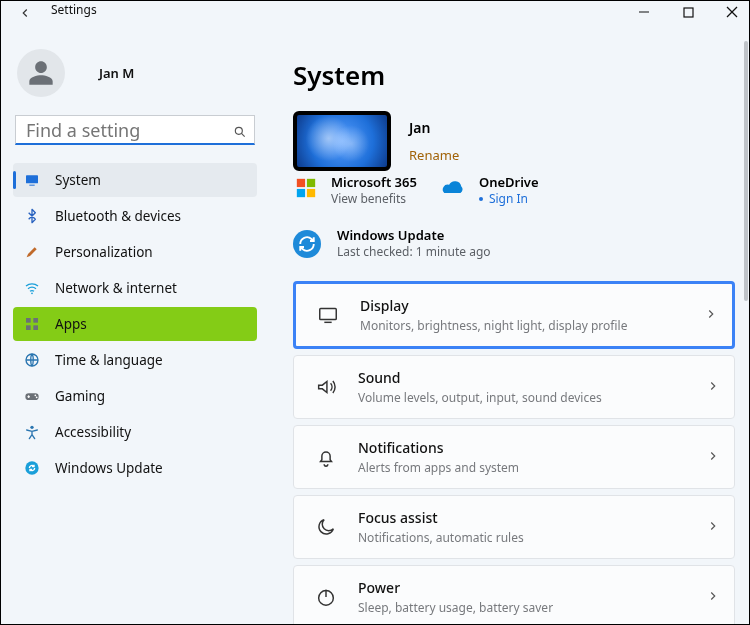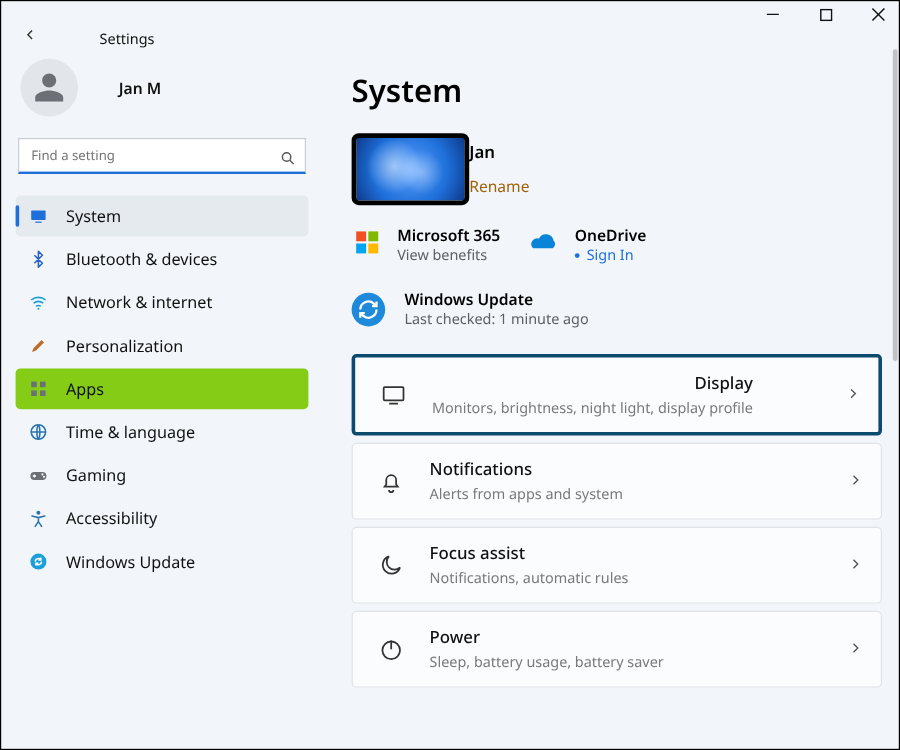--- a/index.html
+++ b/index.html
@@ -1,56 +1,56 @@
 <!DOCTYPE html>
 <html><head>
 <meta charset="utf-8">
 <style>
   * { box-sizing: border-box; margin: 0; padding: 0; font-family: "Segoe UI", system-ui, sans-serif; }
   body { width: 750px; height: 625px; background: #f2f6fa; overflow: hidden; border: 1px solid #000; position: relative; }
-  .titlebar { display: flex; align-items: flex-end; height: 40px; padding-left: 12px; gap: 32px; }
+  .titlebar { display: flex; align-items: flex-start; height: 40px; padding-left: 12px; }
   .back-btn { width: 24px; height: 24px; display: flex; align-items: center; justify-content: center; cursor: pointer; }
   .app-title { font-size: 12px; margin-left: 14px; color: #111; }
   .win-controls { position: absolute; top: 2px; right: 8px; display: flex; gap: 26px; }
   .win-ctrl { width: 18px; height: 18px; display: flex; align-items: center; justify-content: center; cursor: pointer; font-size: 14px; }
   .layout { display: flex; height: calc(100% - 40px); }
   .sidebar { width: 268px; padding: 6px 12px 12px 12px; }
   .profile { display: flex; align-items: center; gap: 14px; margin: 2px 6px 18px 4px; }
   .avatar { width: 48px; height: 48px; border-radius: 50%; background: #e2e6ea; display: flex; align-items: center; justify-content: center; }
   .avatar svg { width: 28px; height: 28px; fill: #6b7076; }
   .profile-name { font-weight: 600; font-size: 13px; color: #111; margin-left: 20px; }
   .search-wrap { margin: 6px 2px 18px 2px; }
-  .search { width: 100%; height: 30px; border: 1px solid #c9cdd2; border-bottom: 2px solid #1e6fd9; background: #fff; font-size: 11px; padding: 0 30px 0 10px; outline: none; }
+  .search { width: 100%; height: 30px; border: 1px solid #c9cdd2; border-bottom: 2px solid #1e6fd9; background: #fff; font-size: 18px; padding: 0 30px 0 10px; outline: none; }
   .search-wrap { position: relative; }
   .search-ico { position: absolute; right: 8px; top: 7px; }
   .nav { display: flex; flex-direction: column; gap: 2px; }
   .nav-item { display: flex; align-items: center; height: 34px; border-radius: 4px; padding: 0 8px 0 10px; cursor: pointer; position: relative; font-size: 13.5px; color: #111; }
   .nav-item.selected { background: #e5eaef; }
   .nav-item.hover { background: #84cc16; }
   .nav-item.selected::before { content: ""; position: absolute; left: 0; top: 8px; bottom: 8px; width: 3px; background: #1e6fd9; border-radius: 2px; }
   .nav-ico { width: 18px; height: 18px; margin-right: 14px; display: flex; align-items: center; justify-content: center; }
   .main { flex: 1; padding: 16px 8px 0 24px; overflow-y: auto; position: relative; }
   .main-title { font-size: 26px; font-weight: 600; margin-bottom: 18px; }
-  .pc-card-row { display: flex; align-items: center; margin-bottom: 18px; }
+  .pc-card-row { display: flex; align-items: center; gap: 18px; margin-bottom: 4px; }
   .pc-thumb { width: 98px; height: 60px; border-radius: 6px; border: 4px solid #000; background: radial-gradient(circle at 50% 50%, #5aa0ff 0%, #1e6fd9 60%, #0d3a8a 100%); position: relative; overflow: hidden; }
   .pc-thumb::after { content:""; position:absolute; inset:0; background: radial-gradient(circle at 35% 45%, rgba(255,255,255,0.5) 0, transparent 35%), radial-gradient(circle at 60% 55%, rgba(255,255,255,0.35) 0, transparent 30%); }
   .pc-info .pc-name { font-size: 14px; font-weight: 600; margin-bottom: 6px; }
   .pc-info .rename { color: #a16207; font-size: 13px; cursor: pointer; }
   .status-row { display: flex; gap: 24px; margin-bottom: 22px; }
   .status-item { display: flex; gap: 12px; }
   .status-ico { width: 26px; height: 26px; display:flex; align-items:center; justify-content:center; }
   .status-title { font-size: 13px; font-weight: 600; line-height: 1.2; }
   .status-sub { font-size: 12px; color: #5c6066; line-height: 1.3; }
   .status-sub.link { color: #1e6fd9; position: relative; padding-left: 10px; }
   .status-sub.link::before { content:""; position:absolute; left:0; top:6px; width:4px; height:4px; border-radius:50%; background:#1e6fd9; }
   .wu-row { display:flex; gap:16px; margin: 18px 0 22px 0; align-items:center; }
   .wu-ico { width: 28px; height: 28px; border-radius:50%; background:#1e8ad9; display:flex; align-items:center; justify-content:center; }
   .cards { display:flex; flex-direction:column; gap: 6px; padding-right: 6px; }
   .card { border: 1px solid #e0e3e7; background:#fbfcfd; border-radius:4px; display:flex; align-items:center; padding: 12px 14px; cursor:pointer; }
-  .card.highlight { border: 3px solid #0c4a6e; text-align: right; }
+  .card.highlight { border: 3px solid #3b82f6; }
   .card-ico { width: 36px; display:flex; justify-content:center; margin-right: 14px; }
   .card-title { font-size: 14px; font-weight: 500; color:#111; }
   .card-sub { font-size: 12px; color: #77797d; margin-top: 2px; }
   .card-chevron { margin-left:auto; }
   .scrollbar { position:absolute; right:1px; top:40px; width:6px; height:calc(100% - 42px); background: transparent; }
   .scroll-thumb { position:absolute; top:0; width:4px; right:0; height:260px; background:#bfc3c8; border-radius:3px; }
 </style>
 </head>
 <body>
 
@@ -114,33 +114,33 @@
           <span class="nav-ico">
             <svg width="16" height="16" viewBox="0 0 24 24">
               <path d="M7 7l10 10-5 5V2l5 5L7 17" stroke="#2a63c0" fill="none" stroke-width="2" stroke-linejoin="round"></path>
             </svg>
           </span>
           <span>Bluetooth &amp; devices</span>
         </div>
         <div class="nav-item">
           <span class="nav-ico">
             <svg width="16" height="16" viewBox="0 0 24 24">
+              <path d="M4 20l5-2 10-10-3-3L6 15l-2 5z" fill="#c06a2a"></path>
+            </svg>
+          </span>
+          <span>Personalization</span>
+        </div>
+        <div class="nav-item">
+          <span class="nav-ico">
+            <svg width="16" height="16" viewBox="0 0 24 24">
               <path d="M3 9a14 14 0 0118 0M6 13a10 10 0 0112 0M9 17a5 5 0 016 0" stroke="#1a9fd9" fill="none" stroke-width="2"></path>
               <circle cx="12" cy="20" r="1.3" fill="#1a9fd9"></circle>
             </svg>
           </span>
           <span>Network &amp; internet</span>
-        </div>
-        <div class="nav-item">
-          <span class="nav-ico">
-            <svg width="16" height="16" viewBox="0 0 24 24">
-              <path d="M4 20l5-2 10-10-3-3L6 15l-2 5z" fill="#c06a2a"></path>
-            </svg>
-          </span>
-          <span>Personalization</span>
         </div>
         <div class="nav-item hover">
           <span class="nav-ico">
             <svg width="16" height="16" viewBox="0 0 24 24">
               <rect x="3" y="3" width="7" height="7" fill="#6b7076"></rect>
               <rect x="14" y="3" width="7" height="7" fill="#6b7076"></rect>
               <rect x="3" y="14" width="7" height="7" fill="#6b7076"></rect>
               <rect x="14" y="14" width="7" height="7" fill="#6b7076"></rect>
             </svg>
           </span>
@@ -252,20 +252,35 @@
             <div class="card-title">Display</div>
             <div class="card-sub">Monitors, brightness, night light, display profile</div>
           </div>
           <div class="card-chevron"><svg width="14" height="14" viewBox="0 0 24 24" fill="none" stroke="#555" stroke-width="2">
               <path d="M9 6l6 6-6 6"></path>
             </svg></div>
         </div>
         <div class="card">
           <div class="card-ico">
             <svg width="22" height="22" viewBox="0 0 24 24">
+              <path d="M4 10v4h4l5 4V6l-5 4H4z" stroke="#333" fill="none" stroke-width="1.6"></path>
+              <path d="M17 8a6 6 0 010 8M19.5 5.5a10 10 0 010 13" stroke="#333" fill="none" stroke-width="1.6"></path>
+            </svg>
+          </div>
+          <div>
+            <div class="card-title">Sound</div>
+            <div class="card-sub">Volume levels, output, input, sound devices</div>
+          </div>
+          <div class="card-chevron"><svg width="14" height="14" viewBox="0 0 24 24" fill="none" stroke="#555" stroke-width="2">
+              <path d="M9 6l6 6-6 6"></path>
+            </svg></div>
+        </div>
+        <div class="card">
+          <div class="card-ico">
+            <svg width="22" height="22" viewBox="0 0 24 24">
               <path d="M6 17h12l-1.5-2V11a4.5 4.5 0 00-9 0v4L6 17z" stroke="#333" fill="none" stroke-width="1.6"></path>
               <path d="M10 20a2 2 0 004 0" stroke="#333" fill="none" stroke-width="1.6"></path>
             </svg>
           </div>
           <div>
             <div class="card-title">Notifications</div>
             <div class="card-sub">Alerts from apps and system</div>
           </div>
           <div class="card-chevron"><svg width="14" height="14" viewBox="0 0 24 24" fill="none" stroke="#555" stroke-width="2">
               <path d="M9 6l6 6-6 6"></path>

